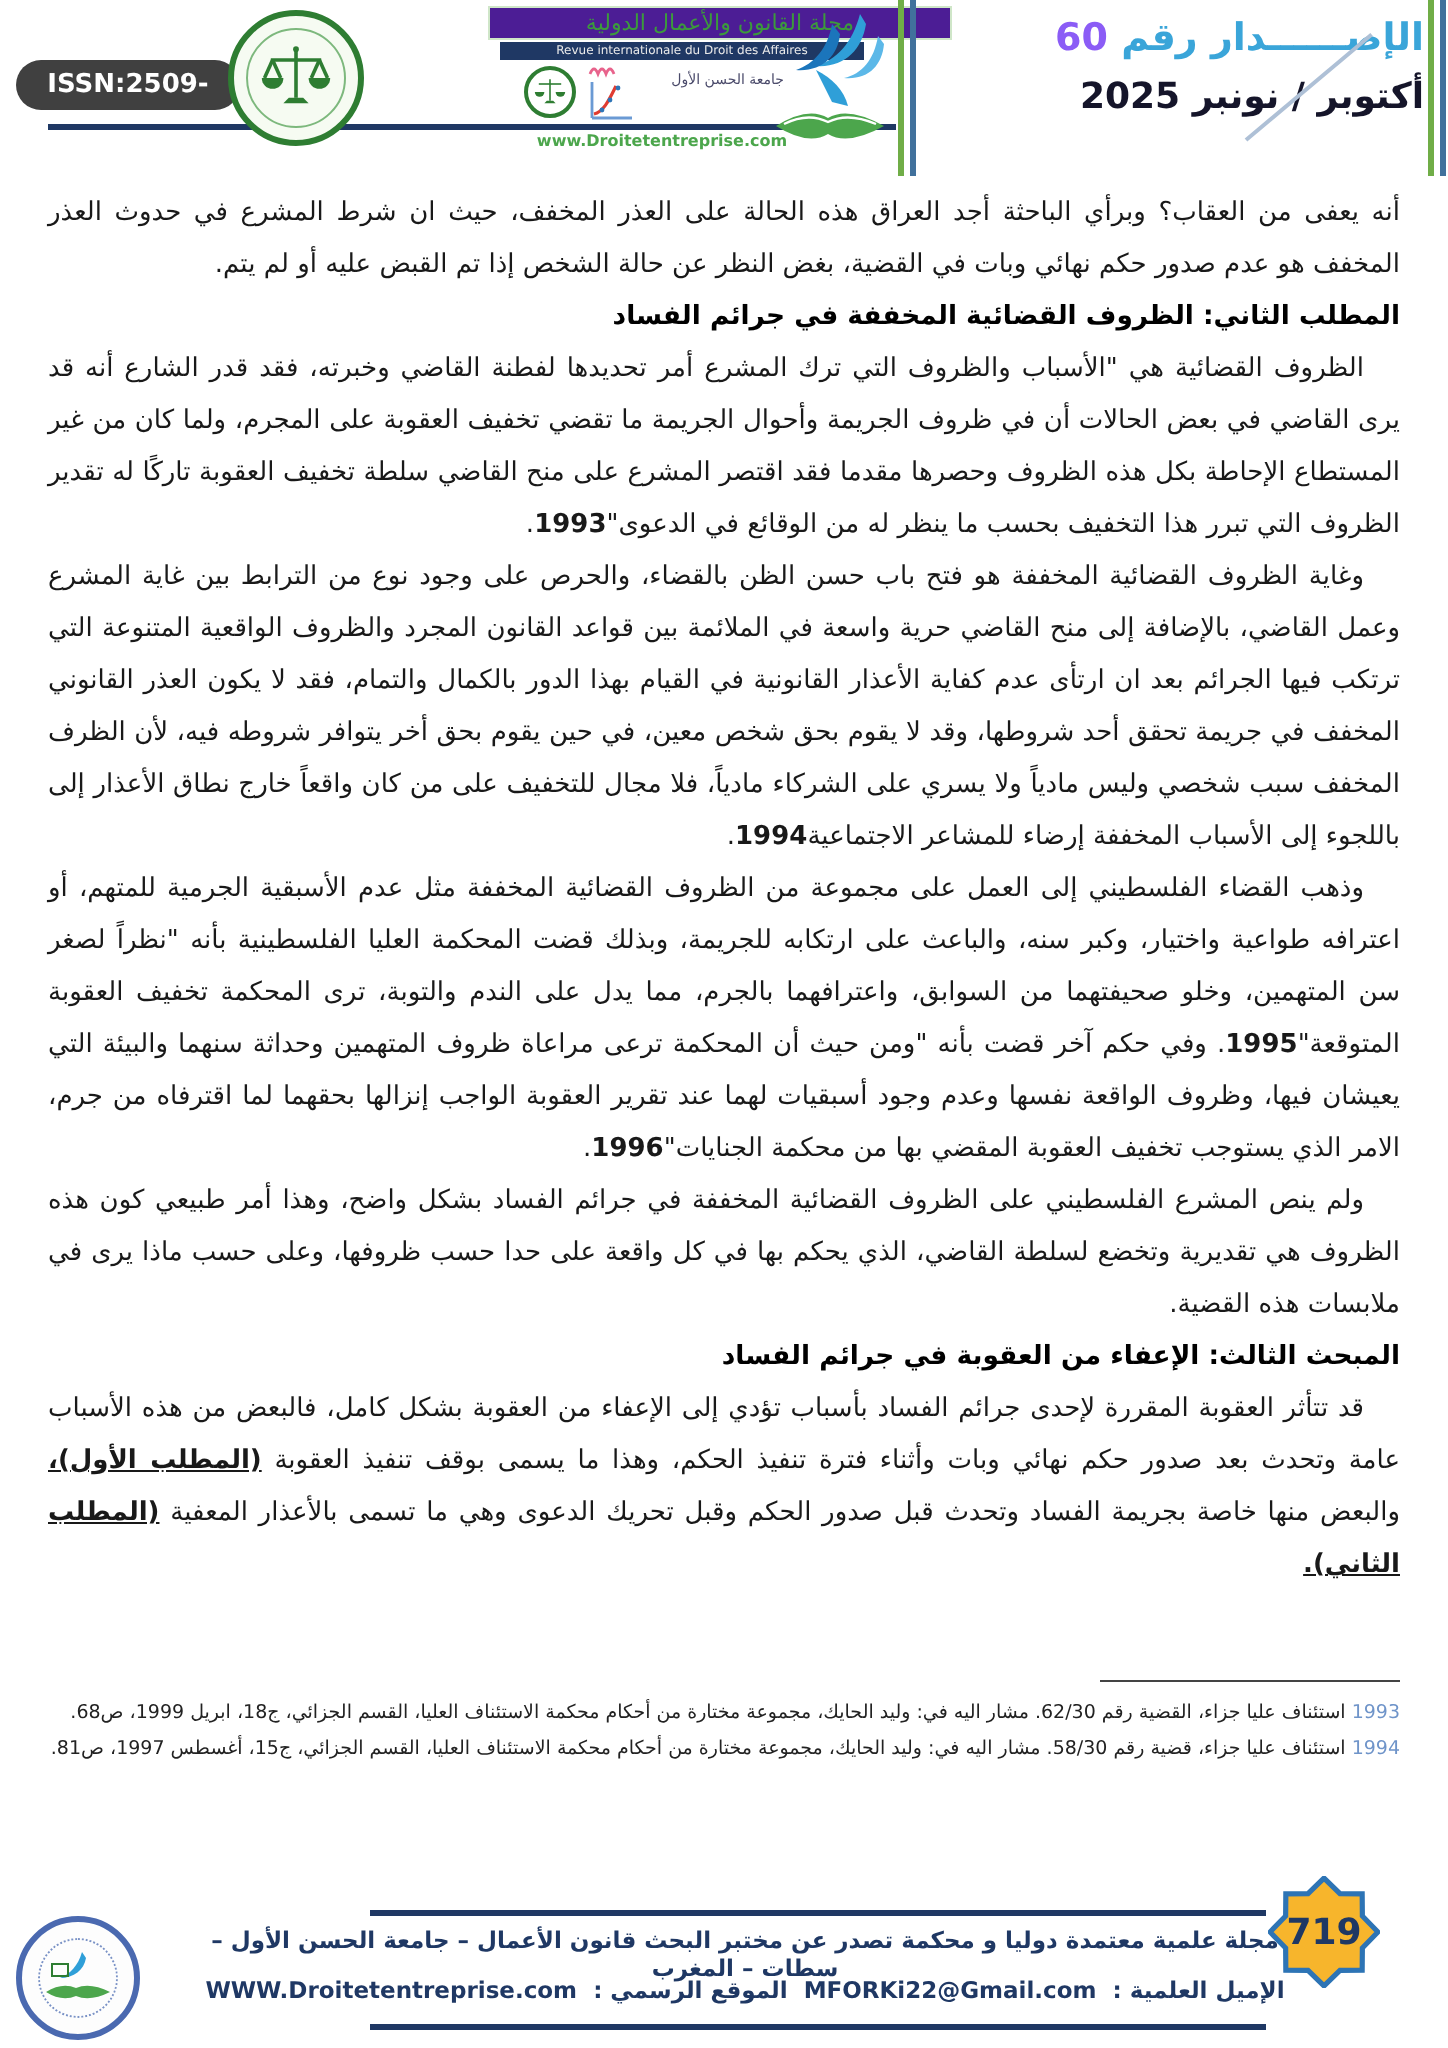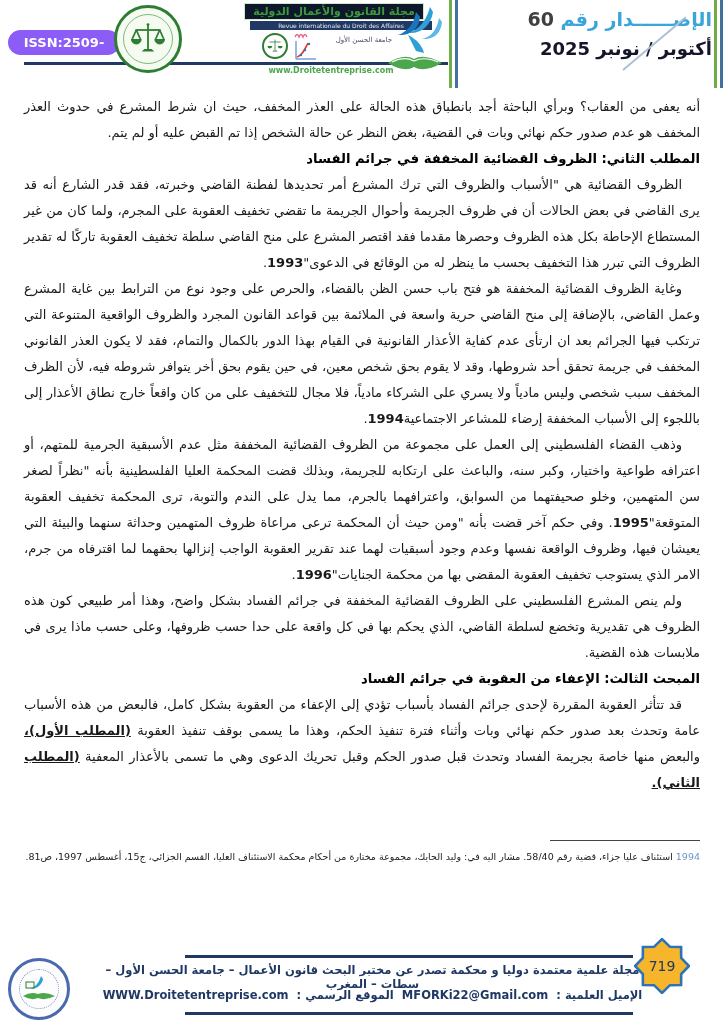--- a/index.html
+++ b/index.html
@@ -5,38 +5,38 @@
   html,body { margin:0; padding:0; background:#e8e8e8; }
   .page {
     position:relative; width:724px; height:1024px; margin:0 auto;
     background:#ffffff; direction:rtl; overflow:hidden;
     font-family:"DejaVu Sans", sans-serif; color:#191919;
   }
 
   
   .issn-pill {
     position:absolute; left:8px; top:30px; width:112px; height:25px;
-    background:#8b5cf6; border-radius:13px; color:#fff; font-weight:bold;
+    background:#404040; border-radius:13px; color:#fff; font-weight:bold;
     font-size:13px; line-height:25px; text-align:center; direction:ltr;
   }
   .header-rule { position:absolute; left:24px; top:62px; width:424px; height:3px; background:#1f3864; }
 
   .seal-large {
     position:absolute; left:114px; top:5px; width:68px; height:68px; box-sizing:border-box;
     border:3px solid #2e7d32; border-radius:50%; background:#f6fbf2;
     display:flex; align-items:center; justify-content:center;
   }
   .seal-large::before { content:""; position:absolute; inset:6px; border:1px solid #7db87d; border-radius:50%; }
   .scales-svg { stroke:#2e7d32; fill:none; stroke-width:2; }
   .scales-svg .fill { fill:#2e7d32; stroke:none; }
 
   .banner { position:absolute; left:186px; top:3px; width:258px; height:82px; }
   .banner-title {
-    position:absolute; left:58px; top:0; width:180px; box-sizing:border-box;
-    background:#0f172a; border:1px solid #cfe6c8; color:#3c9a3c; font-weight:bold;
+    position:absolute; left:58px; top:0; width:232px; box-sizing:border-box;
+    background:#4c1d95; border:1px solid #cfe6c8; color:#3c9a3c; font-weight:normal;
     font-size:11px; line-height:15px; text-align:center; padding:0 3px;
   }
   .banner-strip {
     position:absolute; left:64px; top:18px; width:182px; height:9px;
     background:#1f3864; color:#eaeaea; font-size:6px; line-height:9px;
     text-align:center; direction:ltr; overflow:hidden;
   }
   .mini-seal {
     position:absolute; left:76px; top:30px; width:26px; height:26px; box-sizing:border-box;
     border:2px solid #2e7d32; border-radius:50%; background:#fff;
@@ -46,21 +46,21 @@
   .banner-univ { position:absolute; left:144px; top:33px; width:62px; font-size:7px; color:#4a4a6a; line-height:9px; }
   .banner-site { position:absolute; left:80px; top:63px; width:130px; font-size:8px; font-weight:bold; color:#4ca64c; text-align:center; direction:ltr; }
   .bird-logo { position:absolute; left:200px; top:2px; }
 
   .vsep { position:absolute; top:0; height:88px; width:3px; }
   .vsep.green { background:#70ad47; }
   .vsep.blue  { background:#41719c; }
 
   .issue-block { position:absolute; left:462px; top:8px; width:250px; text-align:right; }
   .issue-line1 { font-size:19px; font-weight:bold; color:#3aa5d9; letter-spacing:0.5px; }
-  .issue-num   { color:#404040; }
+  .issue-num   { color:#8b5cf6; }
   .issue-line2 { margin-top:8px; font-size:18px; font-weight:bold; color:#15152a; }
   .slash {
     position:absolute; left:623px; top:69px; width:82px; height:2px;
     background:#aec0d6; transform:rotate(-40deg); transform-origin:left center;
   }
 
   
   .body-text {
     position:absolute; top:94px; right:24px; left:24px;
     font-size:13px; line-height:26px; text-align:justify;
@@ -97,21 +97,21 @@
     position:absolute; left:8px; top:958px; width:62px; height:62px; box-sizing:border-box;
     border:3px solid #4a69b0; border-radius:50%; background:#fdfdfd;
     display:flex; align-items:center; justify-content:center;
   }
   .stamp::before { content:""; position:absolute; inset:8px; border:1px dotted #7a92c6; border-radius:50%; }
 
   .badge { position:absolute; left:634px; top:938px; width:56px; height:56px; }
   .badge-num {
     position:absolute; left:634px; top:938px; width:56px; height:56px;
     display:flex; align-items:center; justify-content:center;
-    font-size:14px; font-weight:normal; color:#1f3864;
+    font-size:18px; font-weight:bold; color:#1f3864;
   }
 </style>
 </head>
 <body>
 
 <div class="page">
 
   <header>
     <div class="issn-pill">ISSN:2509-0291</div>
     <div class="header-rule"></div>
@@ -178,40 +178,41 @@
       <div class="issue-line1">
         <span>الإصــــــدار رقم</span>
         <span class="issue-num">60</span>
       </div>
       <div class="issue-line2">أكتوبر / نونبر 2025</div>
     </div>
     <div class="slash"></div>
   </header>
 
   <main class="body-text">
-    <p class="noindent">أنه يعفى من العقاب؟ وبرأي الباحثة أجد بانطباق هذه الحالة على العذر المخفف، حيث ان شرط المشرع في حدوث العذر المخفف هو عدم صدور حكم نهائي وبات في القضية، بغض النظر عن حالة الشخص إذا تم القبض عليه أو لم يتم.</p>
+    <p class="noindent">أنه يعفى من العقاب؟ وبرأي الباحثة أجد العراق هذه الحالة على العذر المخفف، حيث ان شرط المشرع في حدوث العذر المخفف هو عدم صدور حكم نهائي وبات في القضية، بغض النظر عن حالة الشخص إذا تم القبض عليه أو لم يتم.</p>
 
     <p class="heading">المطلب الثاني: الظروف القضائية المخففة في جرائم الفساد</p>
 
     <p><span>الظروف القضائية هي "الأسباب والظروف التي ترك المشرع أمر تحديدها لفطنة القاضي وخبرته، فقد قدر الشارع أنه قد يرى القاضي في بعض الحالات أن في ظروف الجريمة وأحوال الجريمة ما تقضي تخفيف العقوبة على المجرم، ولما كان من غير المستطاع الإحاطة بكل هذه الظروف وحصرها مقدما فقد اقتصر المشرع على منح القاضي سلطة تخفيف العقوبة تاركًا له تقدير الظروف التي تبرر هذا التخفيف بحسب ما ينظر له من الوقائع في الدعوى"</span><span class="ref">1993</span><span>.</span></p>
 
     <p><span>وغاية الظروف القضائية المخففة هو فتح باب حسن الظن بالقضاء، والحرص على وجود نوع من الترابط بين غاية المشرع وعمل القاضي، بالإضافة إلى منح القاضي حرية واسعة في الملائمة بين قواعد القانون المجرد والظروف الواقعية المتنوعة التي ترتكب فيها الجرائم بعد ان ارتأى عدم كفاية الأعذار القانونية في القيام بهذا الدور بالكمال والتمام، فقد لا يكون العذر القانوني المخفف في جريمة تحقق أحد شروطها، وقد لا يقوم بحق شخص معين، في حين يقوم بحق أخر يتوافر شروطه فيه، لأن الظرف المخفف سبب شخصي وليس مادياً ولا يسري على الشركاء مادياً، فلا مجال للتخفيف على من كان واقعاً خارج نطاق الأعذار إلى باللجوء إلى الأسباب المخففة إرضاء للمشاعر الاجتماعية</span><span class="ref">1994</span><span>.</span></p>
 
     <p><span>وذهب القضاء الفلسطيني إلى العمل على مجموعة من الظروف القضائية المخففة مثل عدم الأسبقية الجرمية للمتهم، أو اعترافه طواعية واختيار، وكبر سنه، والباعث على ارتكابه للجريمة، وبذلك قضت المحكمة العليا الفلسطينية بأنه "نظراً لصغر سن المتهمين، وخلو صحيفتهما من السوابق، واعترافهما بالجرم، مما يدل على الندم والتوبة، ترى المحكمة تخفيف العقوبة المتوقعة"</span><span class="ref">1995</span><span>. وفي حكم آخر قضت بأنه "ومن حيث أن المحكمة ترعى مراعاة ظروف المتهمين وحداثة سنهما والبيئة التي يعيشان فيها، وظروف الواقعة نفسها وعدم وجود أسبقيات لهما عند تقرير العقوبة الواجب إنزالها بحقهما لما اقترفاه من جرم، الامر الذي يستوجب تخفيف العقوبة المقضي بها من محكمة الجنايات"</span><span class="ref">1996</span><span>.</span></p>
 
     <p>ولم ينص المشرع الفلسطيني على الظروف القضائية المخففة في جرائم الفساد بشكل واضح، وهذا أمر طبيعي كون هذه الظروف هي تقديرية وتخضع لسلطة القاضي، الذي يحكم بها في كل واقعة على حدا حسب ظروفها، وعلى حسب ماذا يرى في ملابسات هذه القضية.</p>
 
     <p class="heading">المبحث الثالث: الإعفاء من العقوبة في جرائم الفساد</p>
 
     <p><span>قد تتأثر العقوبة المقررة لإحدى جرائم الفساد بأسباب تؤدي إلى الإعفاء من العقوبة بشكل كامل، فالبعض من هذه الأسباب عامة وتحدث بعد صدور حكم نهائي وبات وأثناء فترة تنفيذ الحكم، وهذا ما يسمى بوقف تنفيذ العقوبة </span><span class="bold">(المطلب الأول)،</span><span> والبعض منها خاصة بجريمة الفساد وتحدث قبل صدور الحكم وقبل تحريك الدعوى وهي ما تسمى بالأعذار المعفية </span><span class="bold">(المطلب الثاني).</span></p>
   </main>
 
   <section class="footnotes">
     <div class="fn-sep"></div>
-    <div class="footnote"><span class="fn-num">1994</span><span class="fn-text">استئناف عليا جزاء، قضية رقم 58/40. مشار اليه في: وليد الحايك، مجموعة مختارة من أحكام محكمة الاستئناف العليا، القسم الجزائي، ج15، أغسطس 1997، ص81.</span></div>
+    <div class="footnote"><span class="fn-num">1993</span><span class="fn-text">استئناف عليا جزاء، القضية رقم 62/30. مشار اليه في: وليد الحايك، مجموعة مختارة من أحكام محكمة الاستئناف العليا، القسم الجزائي، ج18، ابريل 1999، ص68.</span></div>
+    <div class="footnote"><span class="fn-num">1994</span><span class="fn-text">استئناف عليا جزاء، قضية رقم 58/30. مشار اليه في: وليد الحايك، مجموعة مختارة من أحكام محكمة الاستئناف العليا، القسم الجزائي، ج15، أغسطس 1997، ص81.</span></div>
   </section>
 
   <footer>
     <div class="footer-rule-top"></div>
 
     <div class="footer-line1">مجلة علمية معتمدة  دوليا و محكمة تصدر عن مختبر البحث قانون الأعمال – جامعة الحسن الأول – سطات – المغرب</div>
 
     <div class="footer-line2">
       <span>الإميل العلمية :</span>
       <span>MFORKi22@Gmail.com</span>

